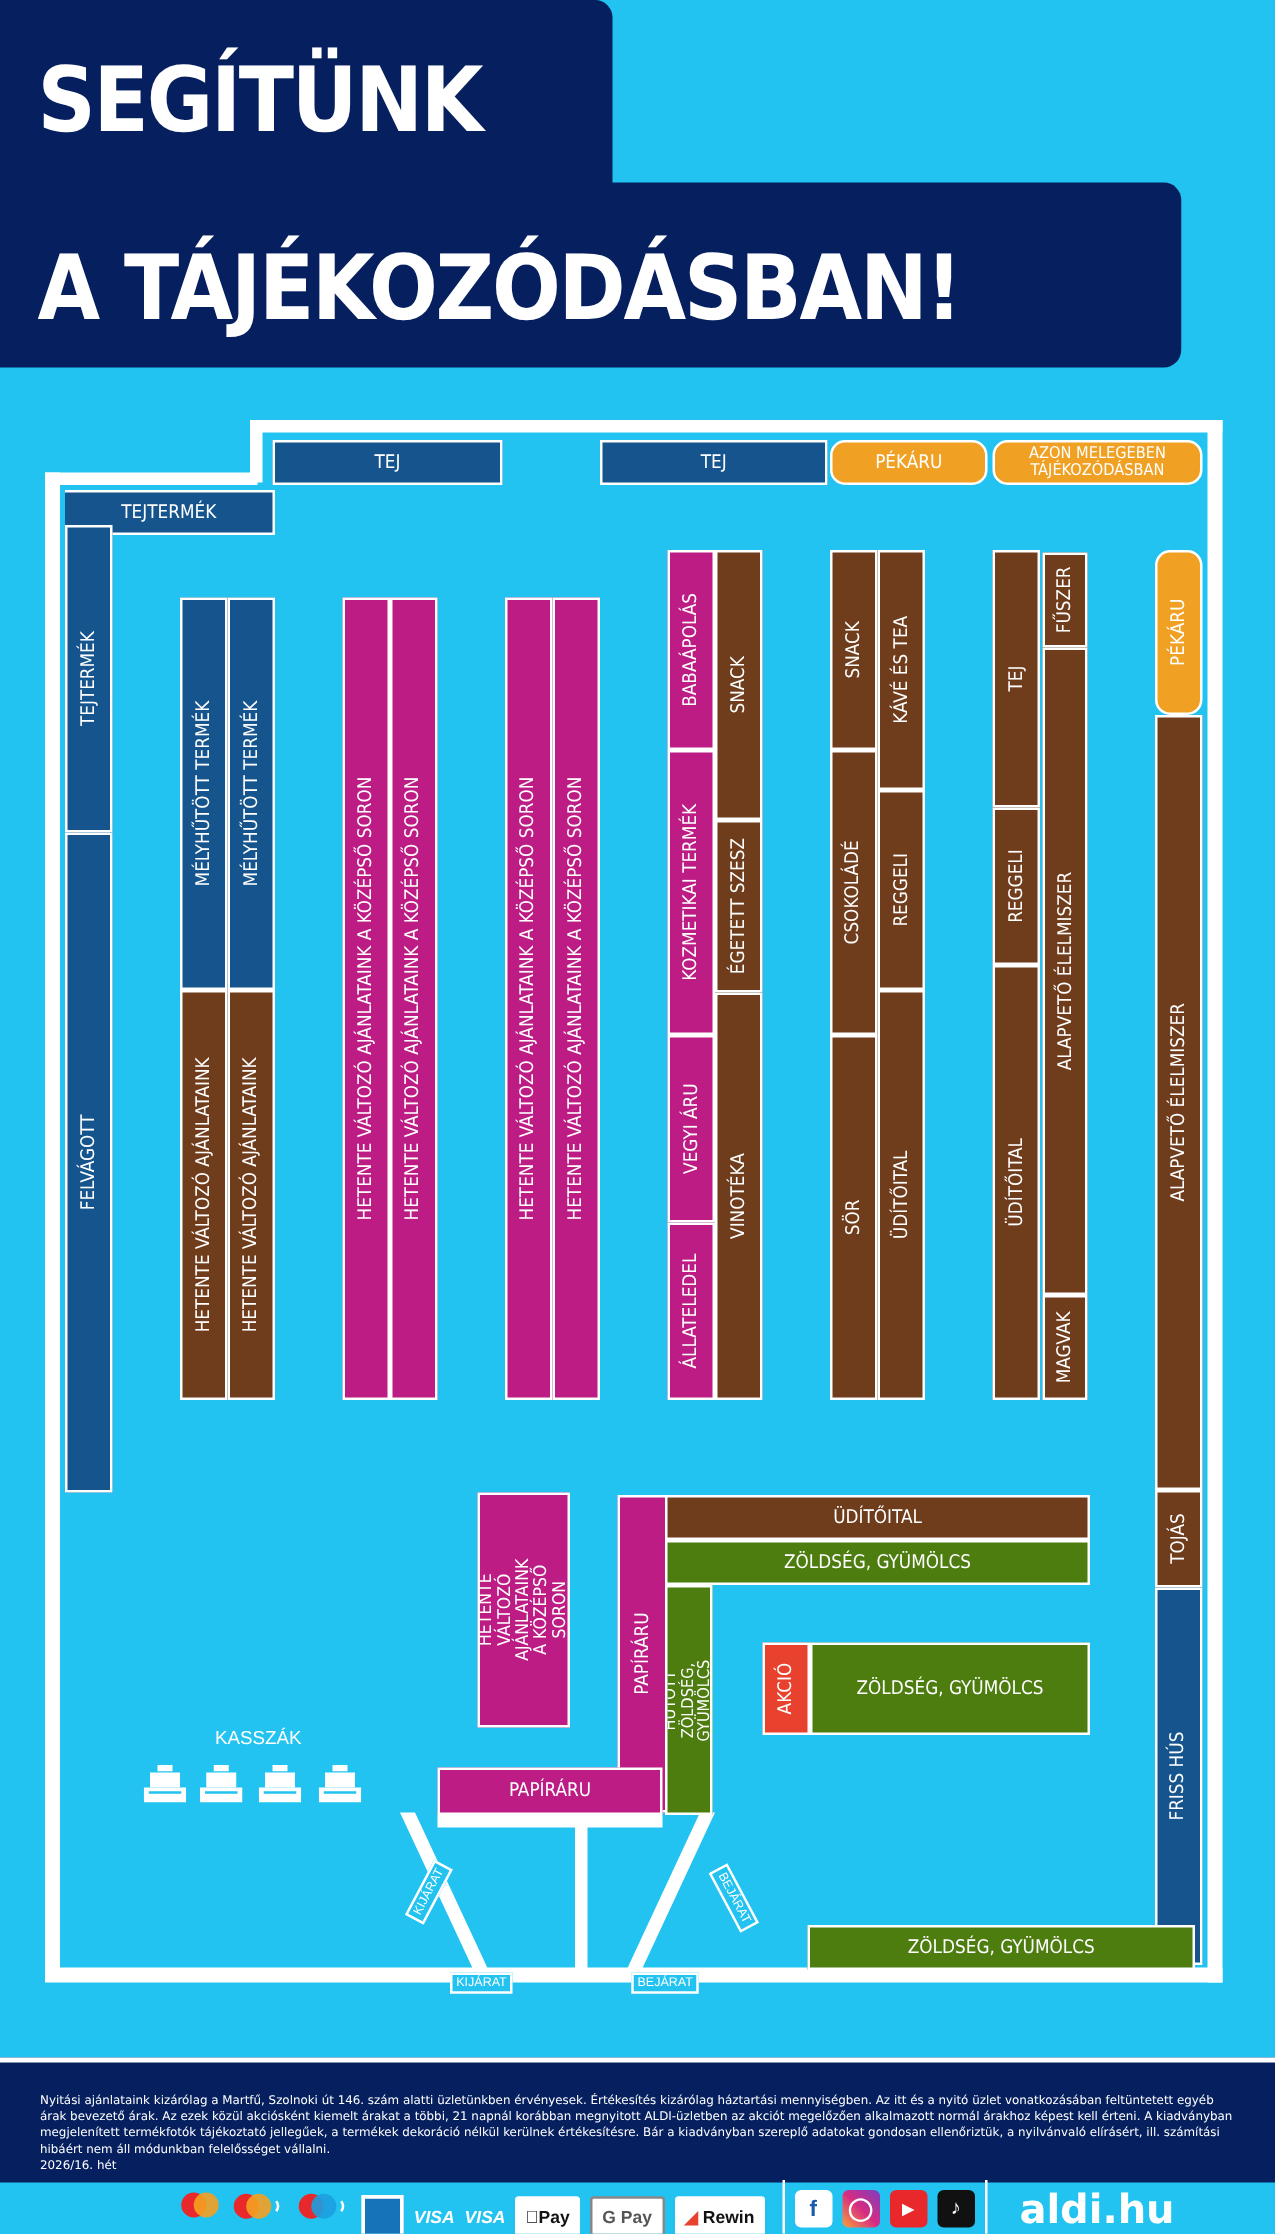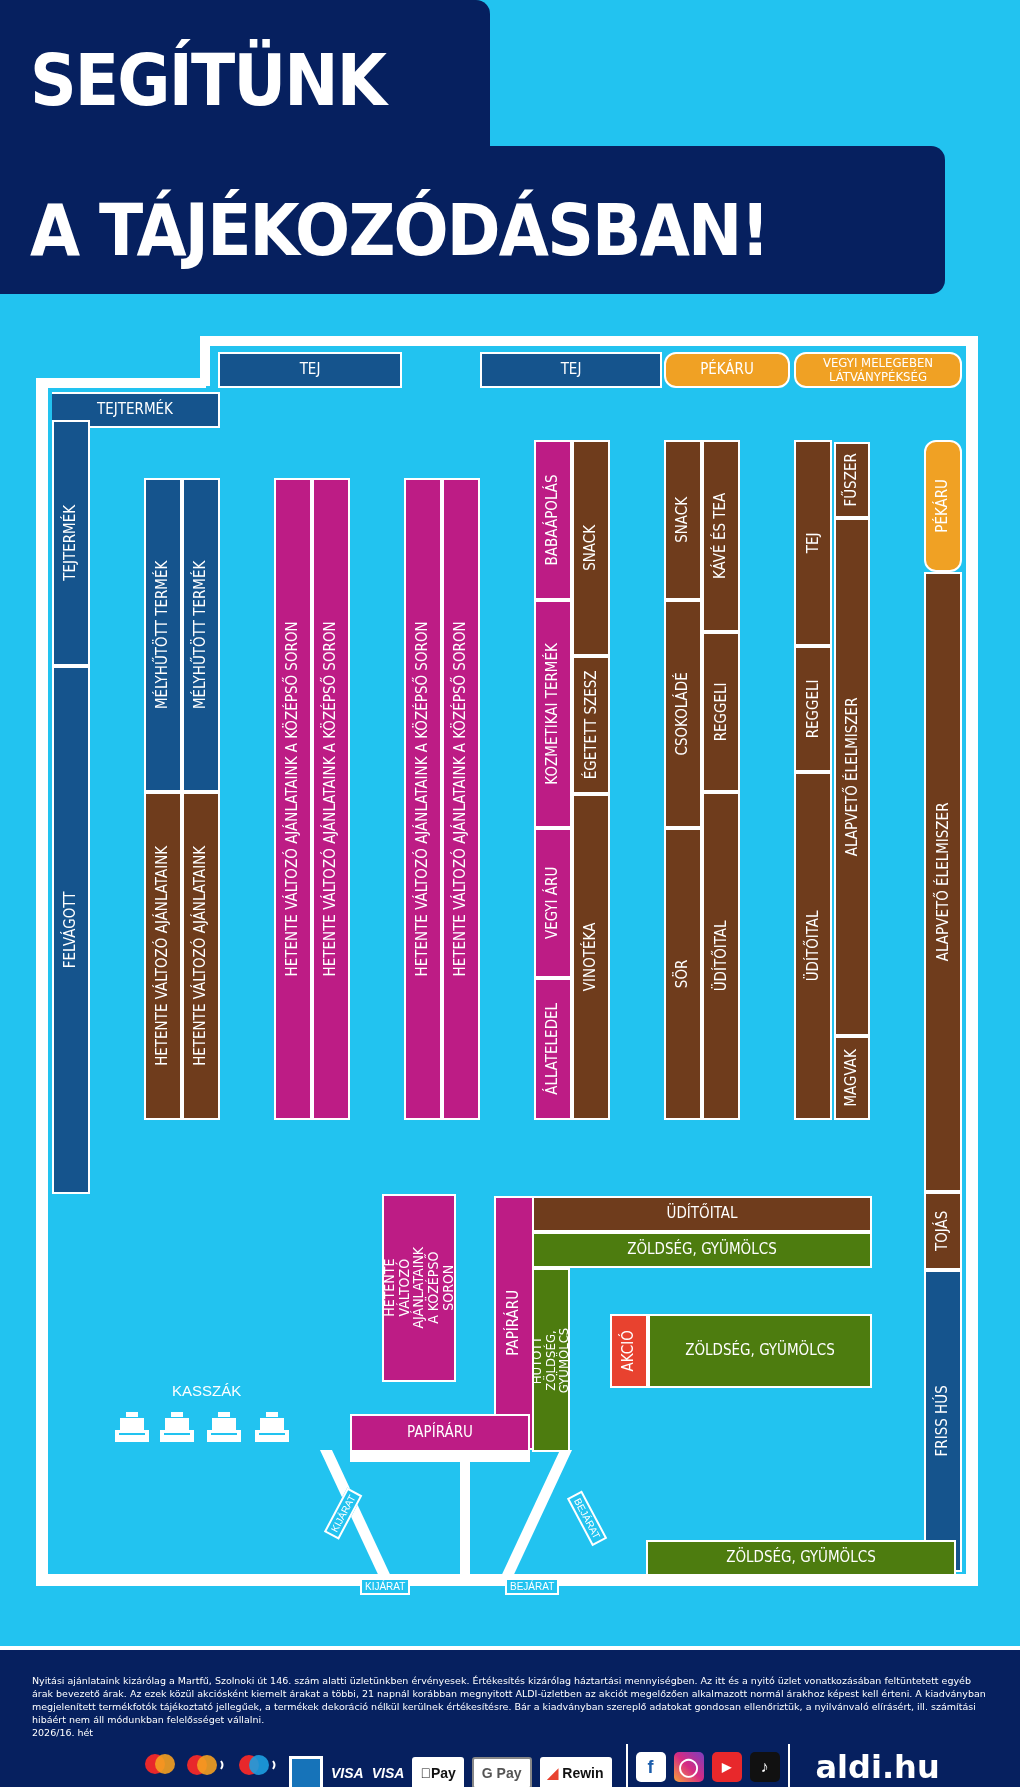--- a/index.html
+++ b/index.html
@@ -15,21 +15,21 @@
   .shelf { position: absolute; border: 2px solid #fff; color: #fff; display: flex; align-items: center; justify-content: center; font-family: "DejaVu Sans Condensed","DejaVu Sans", sans-serif; font-size: 15px; text-align: center; line-height: 1.05; overflow: hidden; }
   .v span { transform: rotate(-90deg); white-space: nowrap; display: block; }
   .blue { background: #15548d; }
   .brown { background: #6f3c1c; }
   .mag { background: #bd1c85; }
   .orange { background: #f0a124; border-radius: 12px; }
   .green { background: #4d7c0f; }
   .red { background: #e8422f; }
   .label-free { position: absolute; color: #fff; font-size: 15px; }
   .register { position: absolute; width: 34px; height: 30px; }
-  .footer { position: absolute; left: 0; top: 1646px; width: 1020px; height: 141px; background: #06205f; border-top: 4px solid #fff; }
+  .footer { position: absolute; left: 0; top: 1646px; width: 1020px; height: 100px; background: #06205f; border-top: 4px solid #fff; }
   .legal { position: absolute; left: 32px; top: 24px; width: 960px; color: #fff; font-size: 9.5px; line-height: 13px; font-family: "DejaVu Sans", sans-serif; }
   .payrow { position: absolute; left: 143px; top: 98px; height: 38px; display: flex; align-items: center; gap: 8px; }
   .pay { height: 32px; display: flex; align-items: center; justify-content: center; font-weight: bold; font-size: 14px; margin-top: 11px; }
   .pay.white { background: #fff; color: #111; border-radius: 3px; padding: 0 8px; }
   .soc { width: 30px; height: 30px; border-radius: 5px; display:flex; align-items:center; justify-content:center; color:#fff; font-weight:bold; font-size:18px; }
   .divider { width: 2px; height: 46px; background: #fff; }
   .aldi { color: #fff; font-size: 32px; font-weight: bold; font-family: "DejaVu Sans", sans-serif; margin-left: 18px; }
   .exit-tag { position: absolute; border: 2px solid #fff; background: #22c3f0; color: #fff; font-size: 10px; padding: 1px 3px; }
 </style>
 </head>
@@ -59,21 +59,21 @@
 <div class="shelf blue" style="left:218px;top:352px;width:184px;height:36px;">
     <span>TEJ</span>
   </div>
 <div class="shelf blue" style="left:480px;top:352px;width:182px;height:36px;">
     <span>TEJ</span>
   </div>
 <div class="shelf orange" style="left:664px;top:352px;width:126px;height:36px;">
     <span>PÉKÁRU</span>
   </div>
 <div class="shelf orange" style="left:794px;top:352px;width:168px;height:36px;font-size:13px;">
-    <span>VEGYI MELEGEBEN LÁTVÁNYPÉKSÉG</span>
+    <span>AZON MELEGEBEN TÁJÉKOZÓDÁSBAN</span>
   </div>
 
 <div class="shelf blue" style="left:52px;top:392px;width:168px;height:36px;border-left:none;">
     <span>TEJTERMÉK</span>
   </div>
 <div class="shelf blue v" style="left:52px;top:420px;width:38px;height:246px;">
     <span>TEJTERMÉK</span>
   </div>
 <div class="shelf blue v" style="left:52px;top:666px;width:38px;height:528px;">
     <span>FELVÁGOTT</span>

